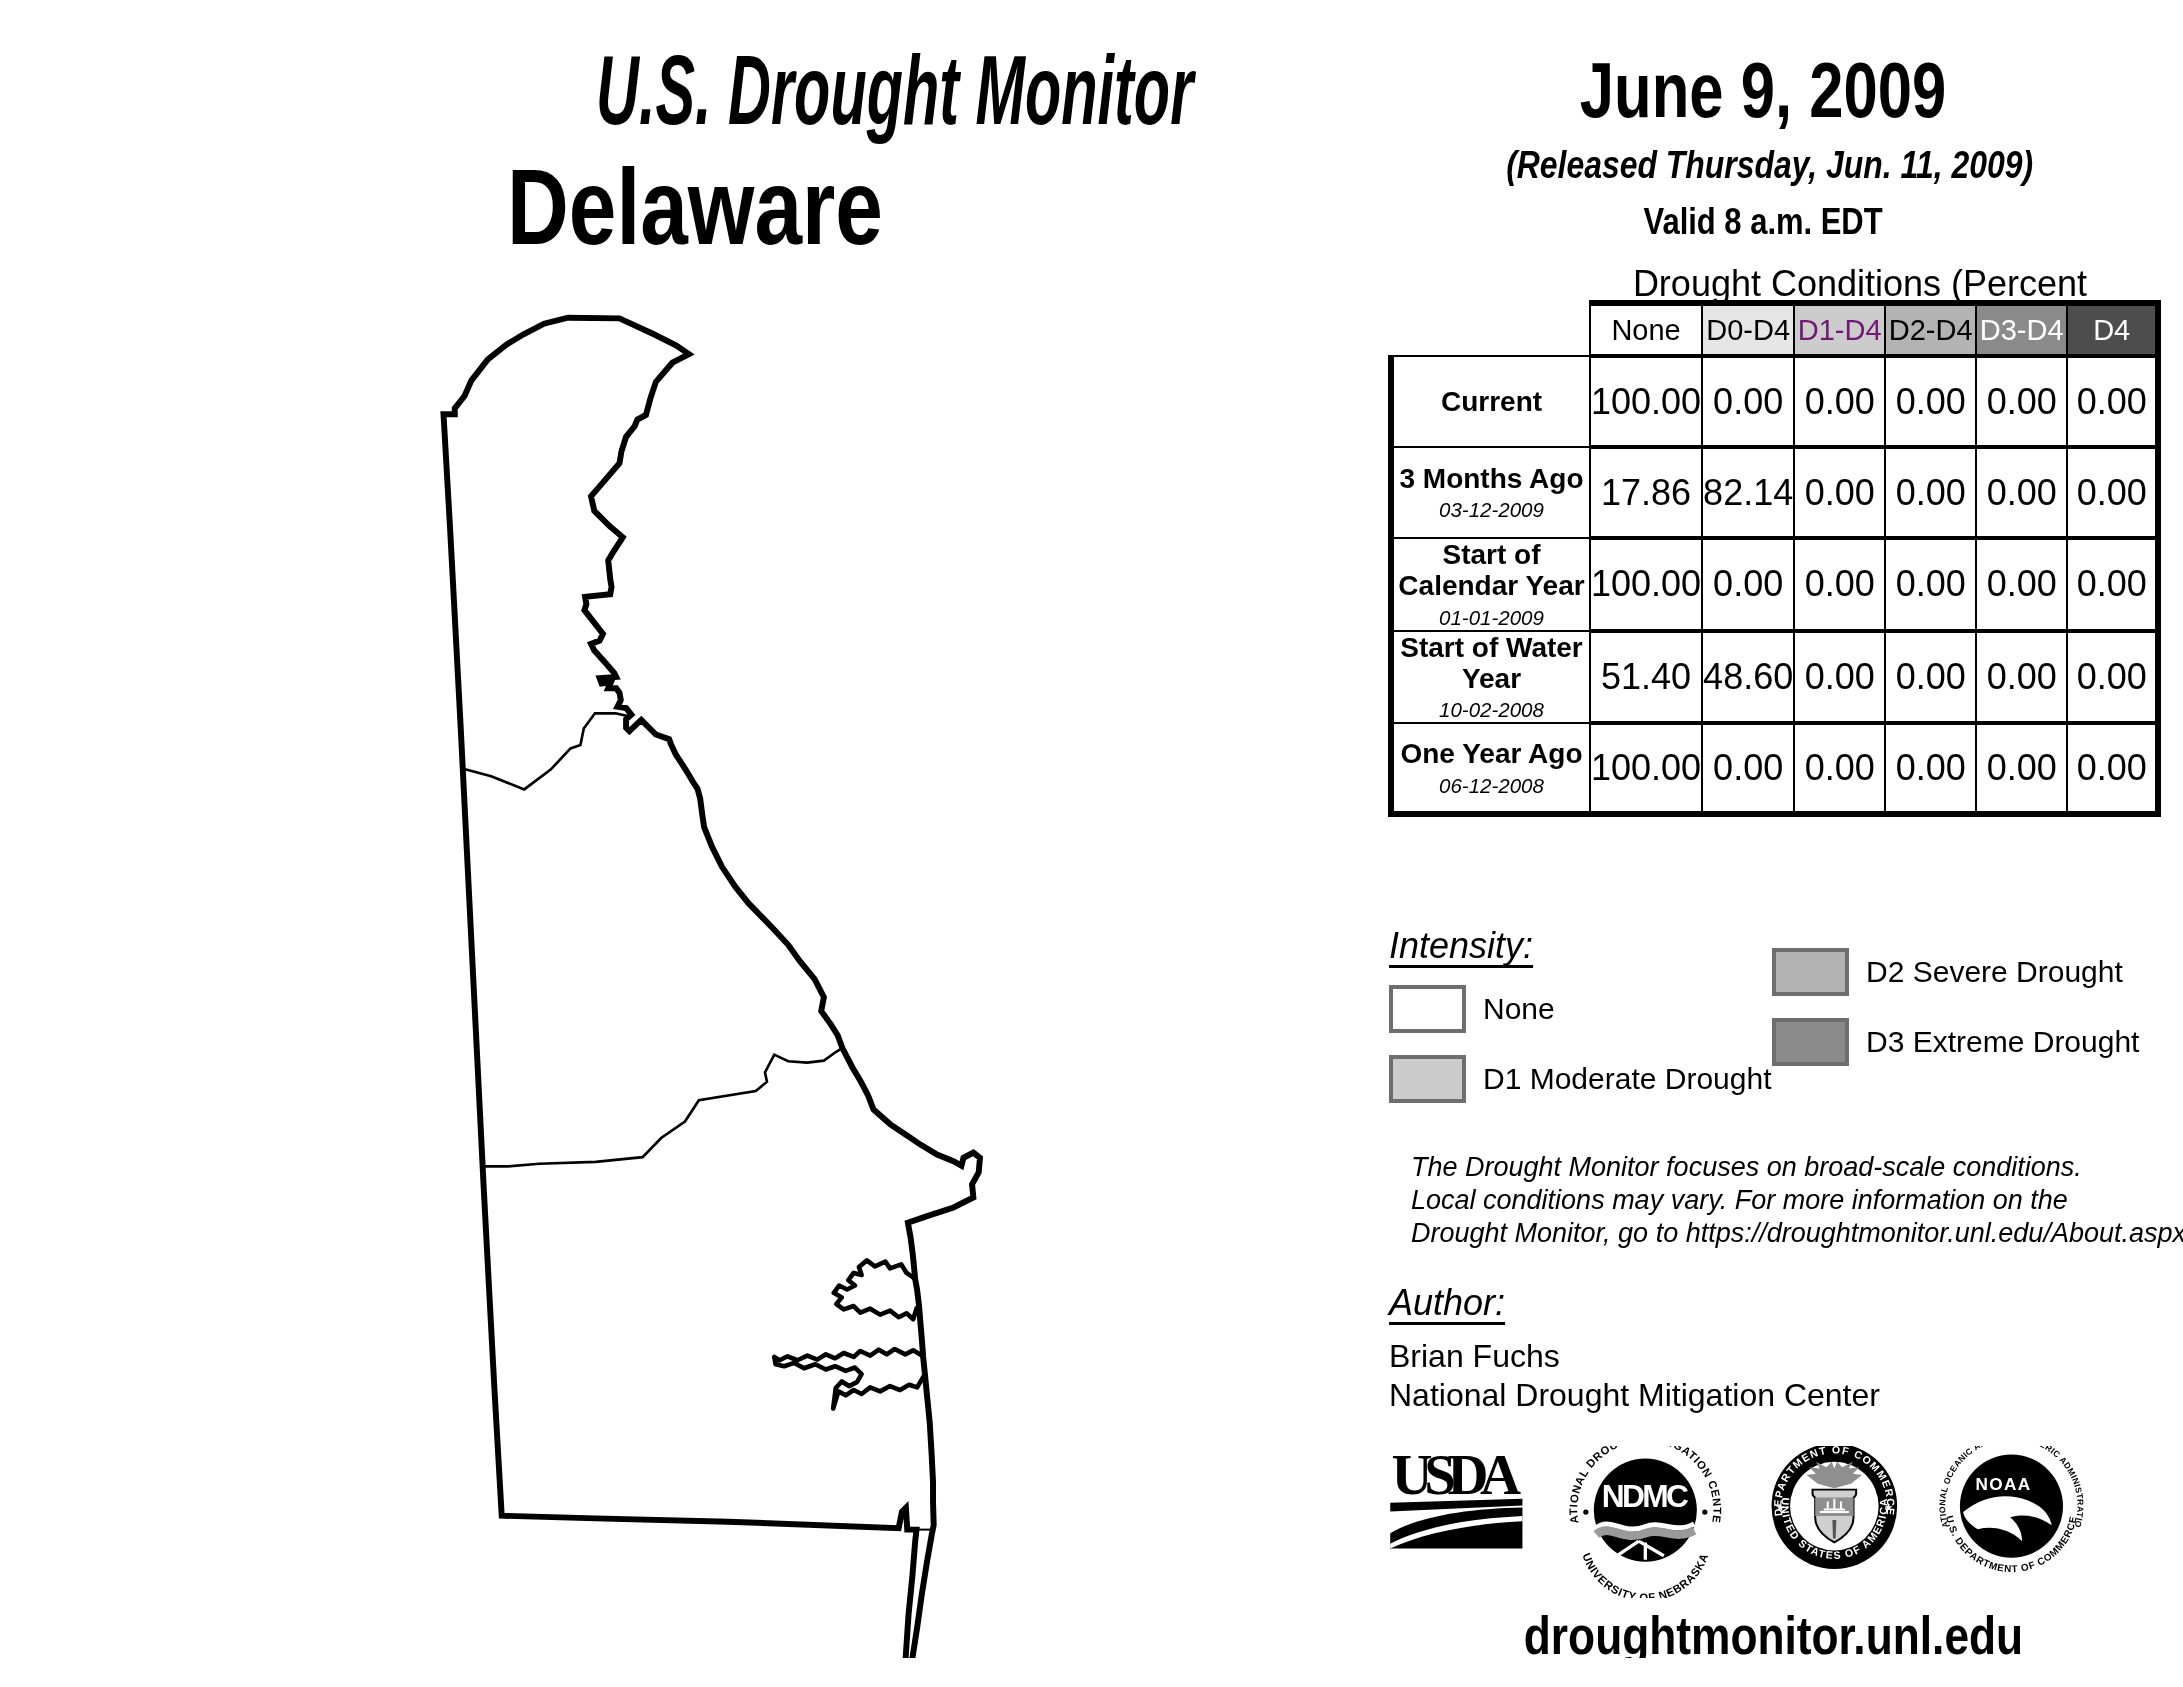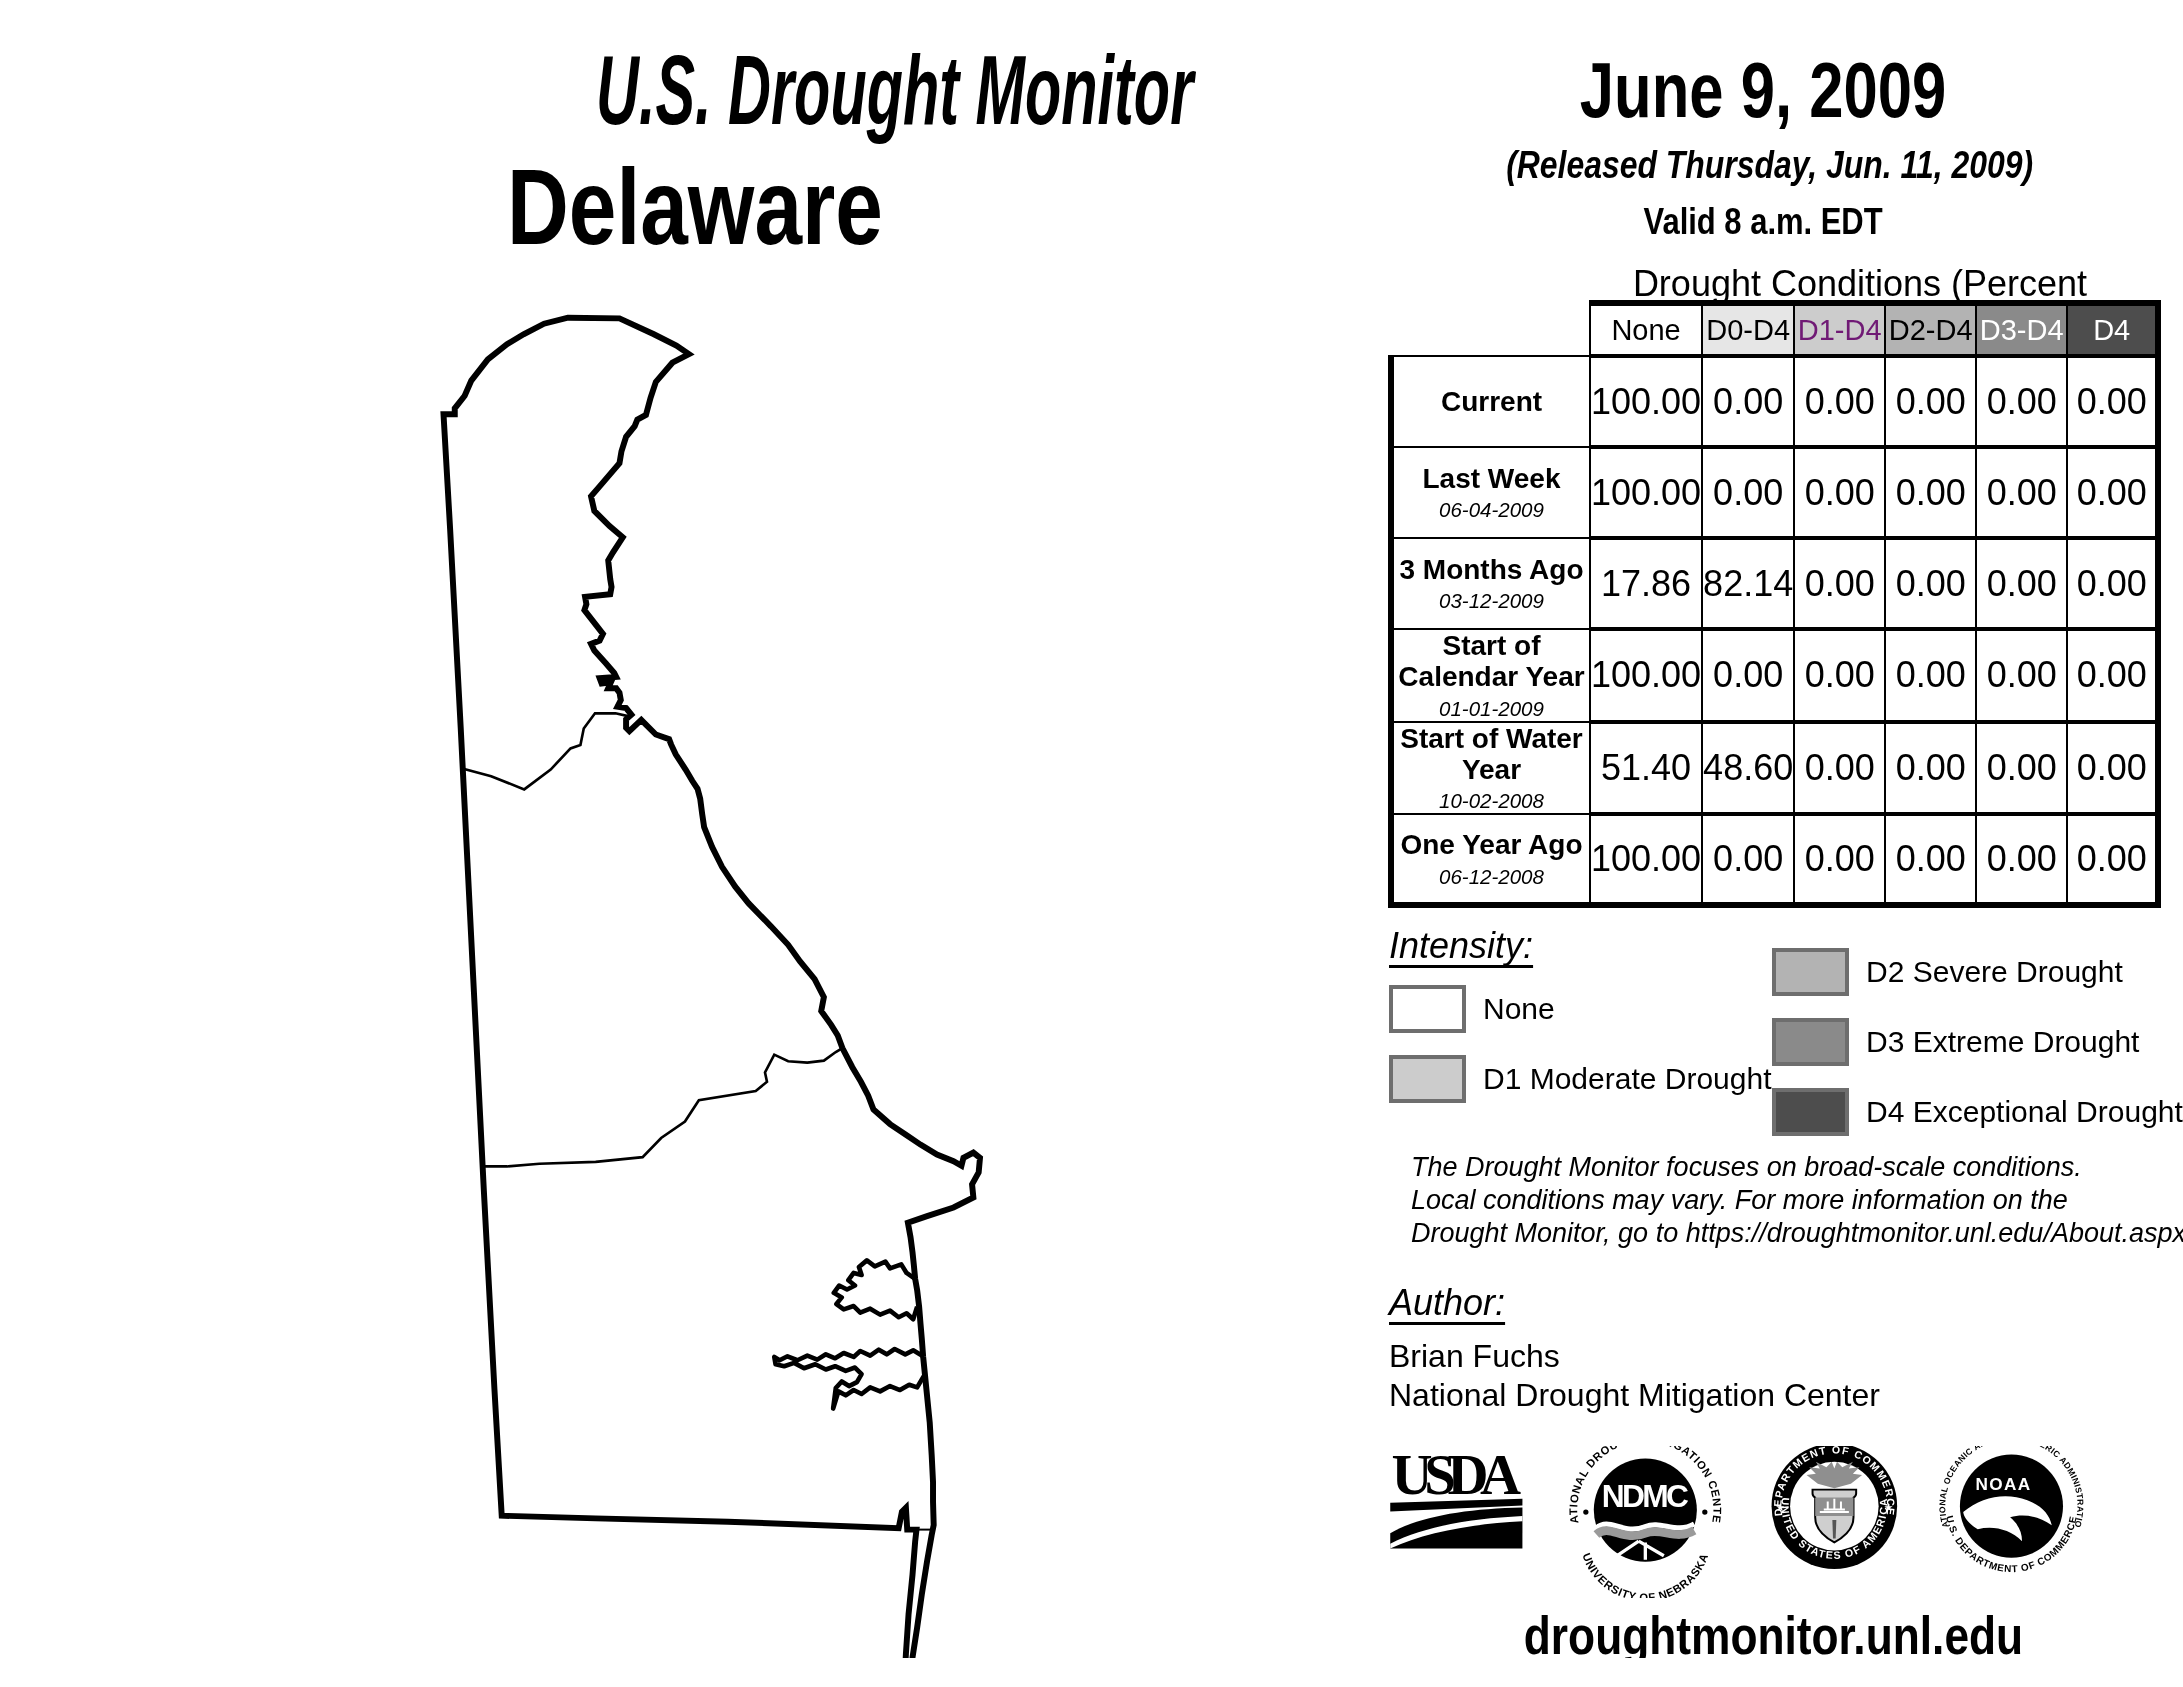--- a/index.html
+++ b/index.html
@@ -155,32 +155,20 @@
           </th>
         <td>100.00</td>
         <td>0.00</td>
         <td>0.00</td>
         <td>0.00</td>
         <td>0.00</td>
         <td class="last-col">0.00</td>
       </tr>
       <tr>
         <th>
-          <div class="rl">Last Week</div>
-          <div class="rd">06-04-2009</div>
-        </th>
-        <td>100.00</td>
-        <td>0.00</td>
-        <td>0.00</td>
-        <td>0.00</td>
-        <td>0.00</td>
-        <td class="last-col">0.00</td>
-      </tr>
-      <tr>
-        <th>
           <div class="rl">3 Months Ago</div>
           <div class="rd">03-12-2009</div>
         </th>
         <td>17.86</td>
         <td>82.14</td>
         <td>0.00</td>
         <td>0.00</td>
         <td>0.00</td>
         <td class="last-col">0.00</td>
       </tr>
@@ -235,24 +223,20 @@
     </div>
   </div>
   <div class="abs legend-col" id="legend-col-right">
     <div class="legend-item">
       <span class="swatch bg-d2"></span>
       <span class="legend-label">D2 Severe Drought</span>
     </div>
     <div class="legend-item">
       <span class="swatch bg-d3"></span>
       <span class="legend-label">D3 Extreme Drought</span>
-    </div>
-    <div class="legend-item">
-      <span class="swatch bg-d4"></span>
-      <span class="legend-label">D4 Exceptional Drought</span>
     </div>
   </div>
 
   <div class="abs" id="disclaimer">
     <div>The Drought Monitor focuses on broad-scale conditions.</div>
     <div>Local conditions may vary. For more information on the</div>
     <div>Drought Monitor, go to https://droughtmonitor.unl.edu/About.aspx</div>
   </div>
 
   <div class="abs" id="author-heading">Author:</div>

